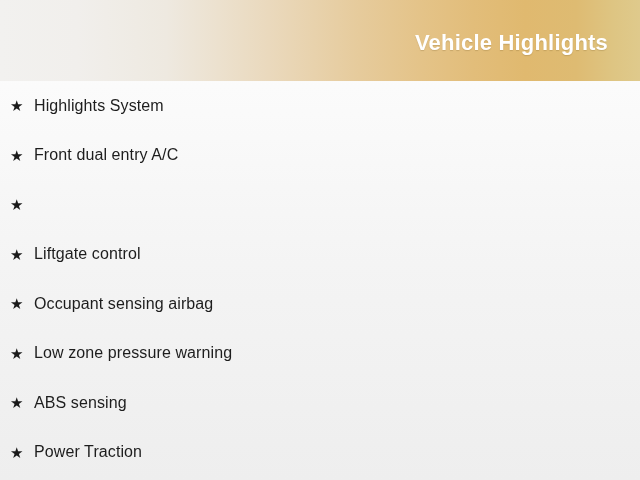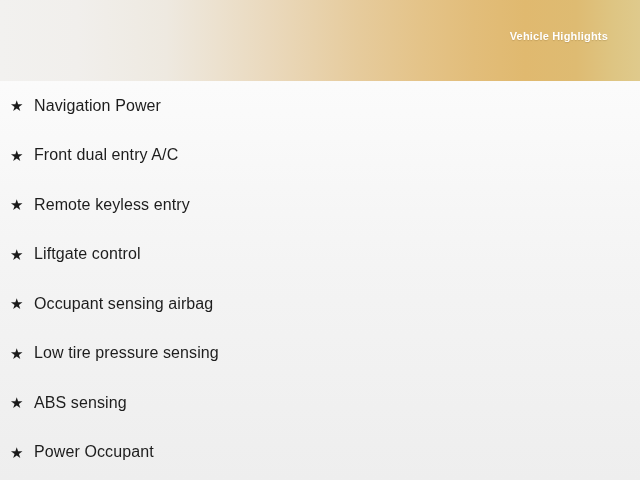--- a/index.html
+++ b/index.html
@@ -35,21 +35,21 @@
         #debb72 90%,
         #dec583 96%,
         #dfca8c 100%);
     box-sizing: border-box;
   }
   .header-title {
     position: absolute;
     right: 32px;
     top: 30px;
     color: #ffffff;
-    font-size: 11px;
+    font-size: 22px;
     font-weight: bold;
     letter-spacing: 0.2px;
     text-shadow: 0 1px 1px rgba(120,90,40,0.25);
   }
   .features {
     list-style: none;
     margin: 0;
     padding: 0;
   }
   .feature-row {
@@ -79,45 +79,44 @@
 
 <div class="page">
 
   <div class="header-band">
     <div class="header-title">Vehicle Highlights</div>
   </div>
 
   <ul class="features">
     <li class="feature-row">
       <span class="bullet-icon">★</span>
-      <span class="feature-label">Navigation Power</span>
+      <span class="feature-label">Highlights System</span>
     </li>
     <li class="feature-row">
       <span class="bullet-icon">★</span>
       <span class="feature-label">Front dual entry A/C</span>
     </li>
     <li class="feature-row">
       <span class="bullet-icon">★</span>
-      <span class="feature-label">Remote keyless entry</span>
     </li>
     <li class="feature-row">
       <span class="bullet-icon">★</span>
       <span class="feature-label">Liftgate control</span>
     </li>
     <li class="feature-row">
       <span class="bullet-icon">★</span>
       <span class="feature-label">Occupant sensing airbag</span>
     </li>
     <li class="feature-row">
       <span class="bullet-icon">★</span>
-      <span class="feature-label">Low tire pressure sensing</span>
+      <span class="feature-label">Low zone pressure warning</span>
     </li>
     <li class="feature-row">
       <span class="bullet-icon">★</span>
       <span class="feature-label">ABS sensing</span>
     </li>
     <li class="feature-row">
       <span class="bullet-icon">★</span>
-      <span class="feature-label">Power Occupant</span>
+      <span class="feature-label">Power Traction</span>
     </li>
   </ul>
 
 </div>
 
 </body></html>

